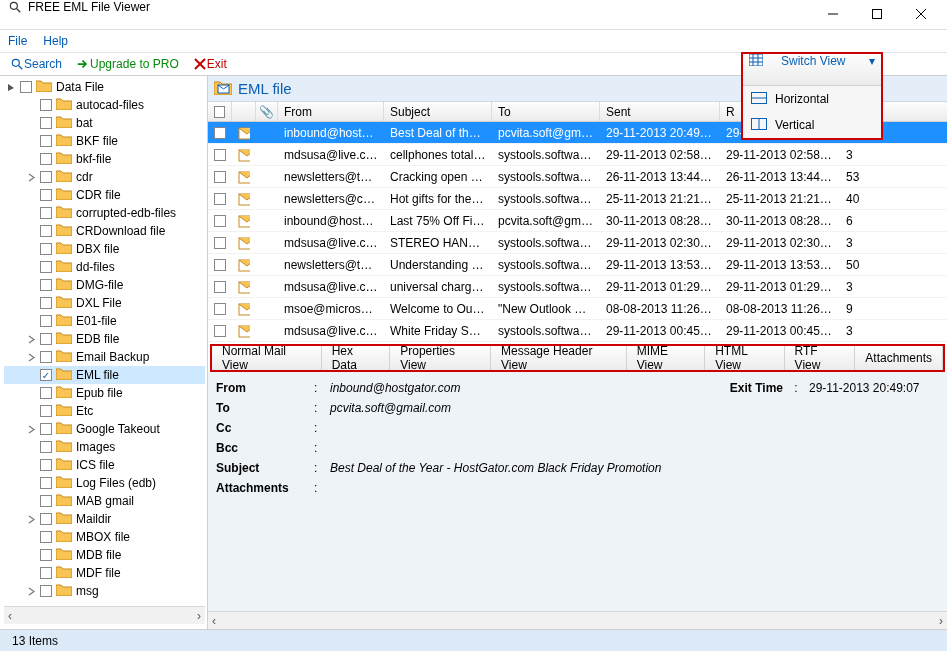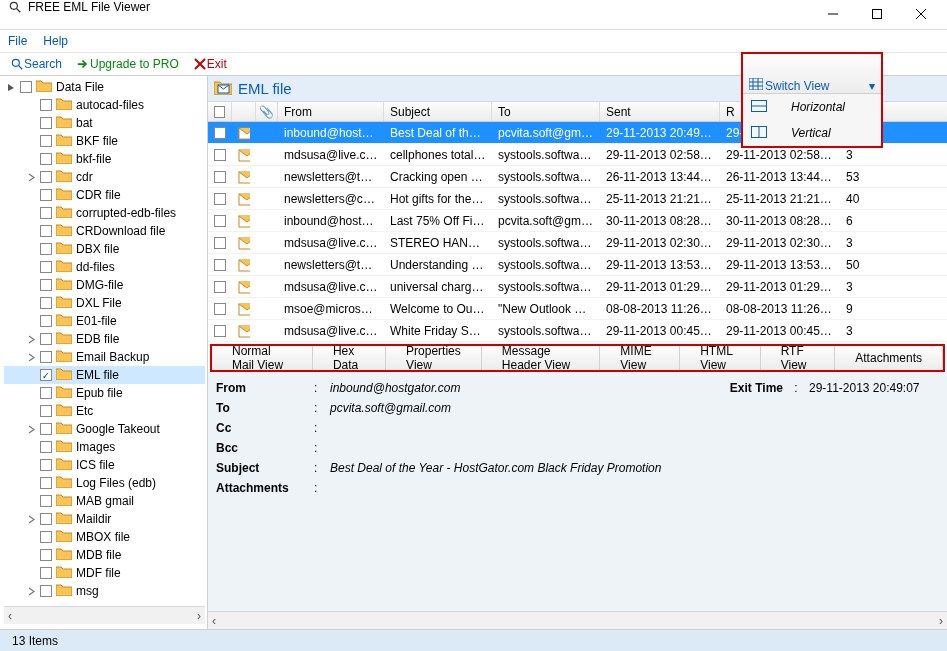--- a/index.html
+++ b/index.html
@@ -38,34 +38,34 @@
   .col-ic{width:24px; display:flex; align-items:center; justify-content:center;}
   .col-at{width:22px; display:flex; align-items:center; justify-content:center;}
   .col-from{width:106px;}
   .col-subj{width:108px;}
   .col-to{width:108px;}
   .col-sent{width:120px;}
   .col-recv{width:120px;}
   .col-x{width:40px;}
   .tabs-wrap { border:2px solid #c00; margin:2px 2px 0 2px; }
   .tabs { height:24px; background:#eee; display:flex; align-items:stretch; }
-  .tab { padding:0 20px; display:flex; align-items:center; border-right:1px solid #d2d2d2; background:linear-gradient(#fdfdfd,#ececec); }
+  .tab { padding:0 10px; display:flex; align-items:center; border-right:1px solid #d2d2d2; background:linear-gradient(#fdfdfd,#ececec); }
   .preview { flex:1; background:#eef3f8; overflow:auto; padding:6px 8px; }
   .pv-row { display:flex; gap:8px; padding:3px 0; }
   .pv-l { width:90px; font-weight:600; }
   .pv-c { width:8px; }
   .pv-v { flex:1;font-style:italic; }
   .pv-dt-l { font-weight:600; }
   .hscroll { height:18px; background:#f1f1f1; border-top:1px solid #d8d8d8; display:flex; align-items:center; justify-content:space-between; padding:0 4px; color:#555; }
   .status { height:22px; background:#dceaf7; border-top:1px solid #cfcfcf; display:flex; align-items:center; padding:0 12px; }
 
   .switch-box { position:absolute; right:64px; top:-1px; width:142px; border:2px solid #c00; background:#fff; z-index:10; }
-  .switch-btn { height:40px; display:flex; align-items:flex-end; gap:2px; padding:0 6px; background:linear-gradient(#fdfdfd,#ececec); border-bottom:1px solid #d0d0d0; color:#0a5fb4; }
+  .switch-btn { height:32px; display:flex; align-items:flex-start; gap:18px; padding:0 6px; background:linear-gradient(#fdfdfd,#ececec); border-bottom:1px solid #d0d0d0; color:#0a5fb4; }
   .switch-menu { background:#f6f6f6; }
-  .switch-item { height:26px; display:flex; align-items:center; gap:24px; padding:0 8px;font-style:italic; }
+  .switch-item { height:26px; display:flex; align-items:center; gap:8px; padding:0 8px; }
 </style>
 </head>
 <body>
 
 <div class="titlebar">
   <span class="tb-icon">
     <svg width="14" height="14" viewBox="0 0 24 24" fill="none" stroke="#333" stroke-width="2">
         <circle cx="10" cy="10" r="6"></circle>
         <line x1="15" y1="15" x2="21" y2="21"></line>
       </svg>

